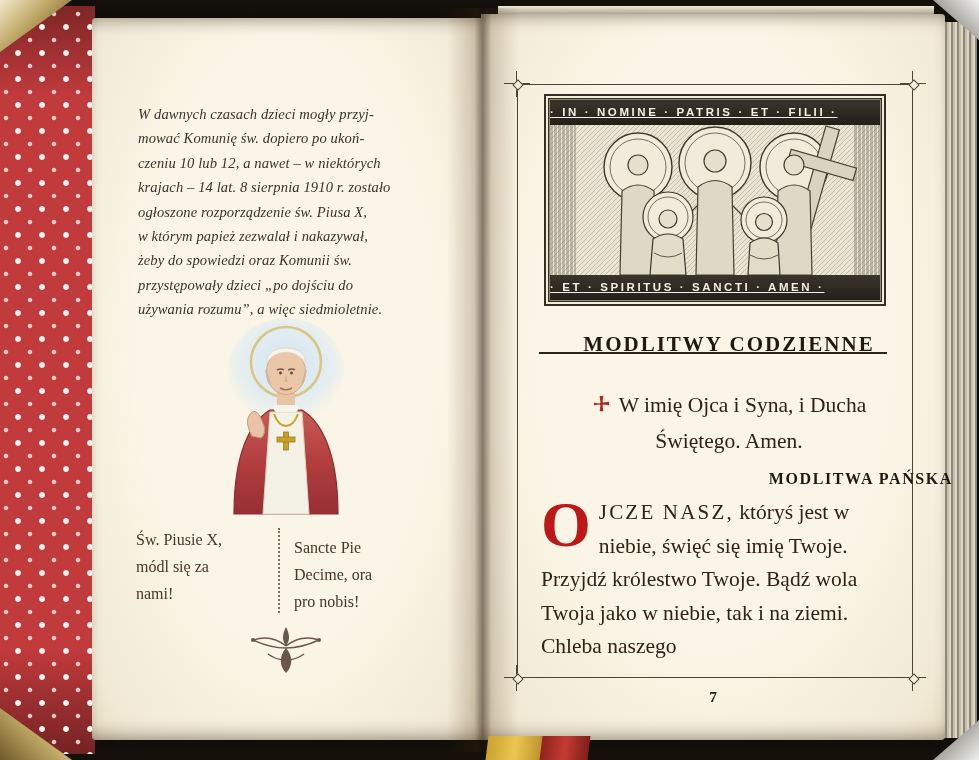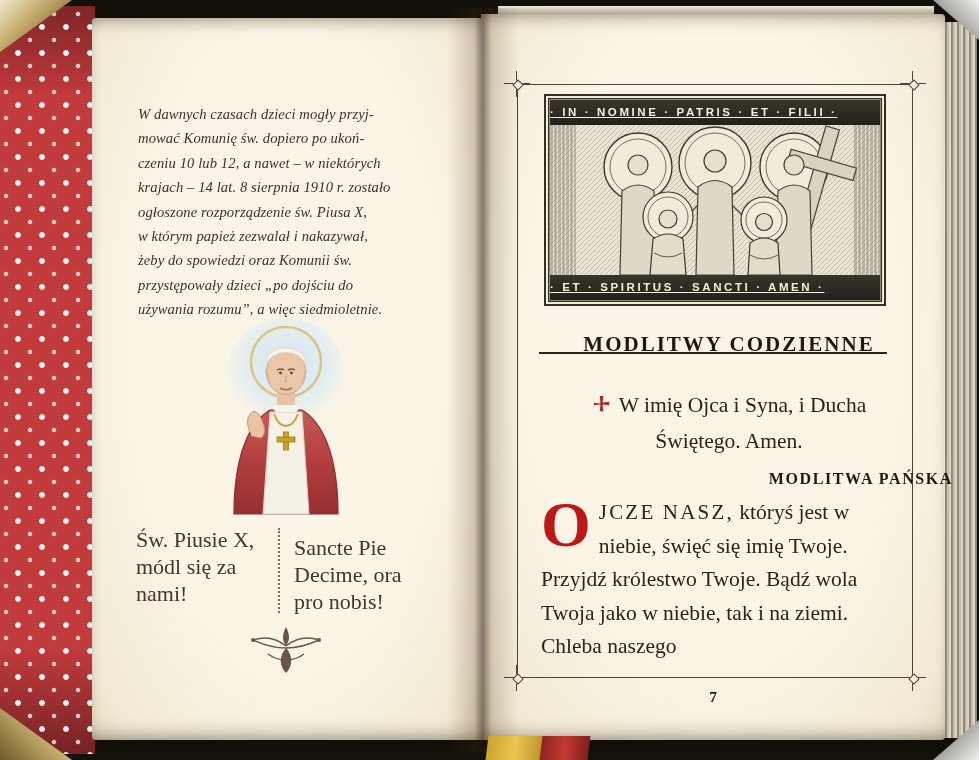--- a/index.html
+++ b/index.html
@@ -50,21 +50,21 @@
       background:linear-gradient(90deg,rgba(0,0,0,0) 0%,rgba(80,52,22,.22) 38%,
                  rgba(35,22,8,.5) 50%,rgba(80,52,22,.2) 62%,rgba(0,0,0,0) 100%);
       pointer-events:none;}
 
   
   .intro{position:absolute;left:46px;top:84px;width:300px;margin:0;
       font-size:14.6px;line-height:24.4px;color:#39332d;white-space:pre-line;
       letter-spacing:.1px;font-style:italic;}
   .pope{position:absolute;left:114px;top:286px;width:160px;height:212px;}
   .invocations{position:absolute;left:44px;top:508px;width:312px;display:flex;
-      color:#463628;font-size:22px;line-height:27px;}
+      color:#463628;font-size:16px;line-height:27px;}
   .inv{white-space:pre-line;}
   .inv.pl{width:132px;}
   .inv.la{width:140px;margin-top:8px;}
   .dotted-divider{border-left:2px dotted #7d6c5a;margin:2px 14px 2px 10px;}
   .fleuron{position:absolute;left:154px;top:606px;width:80px;height:52px;}
 
   
   .frame{position:absolute;left:36px;right:32px;top:70px;bottom:62px;
       border:1.4px solid #4d4336;pointer-events:none;}
   .fcorner{position:absolute;width:26px;height:26px;

